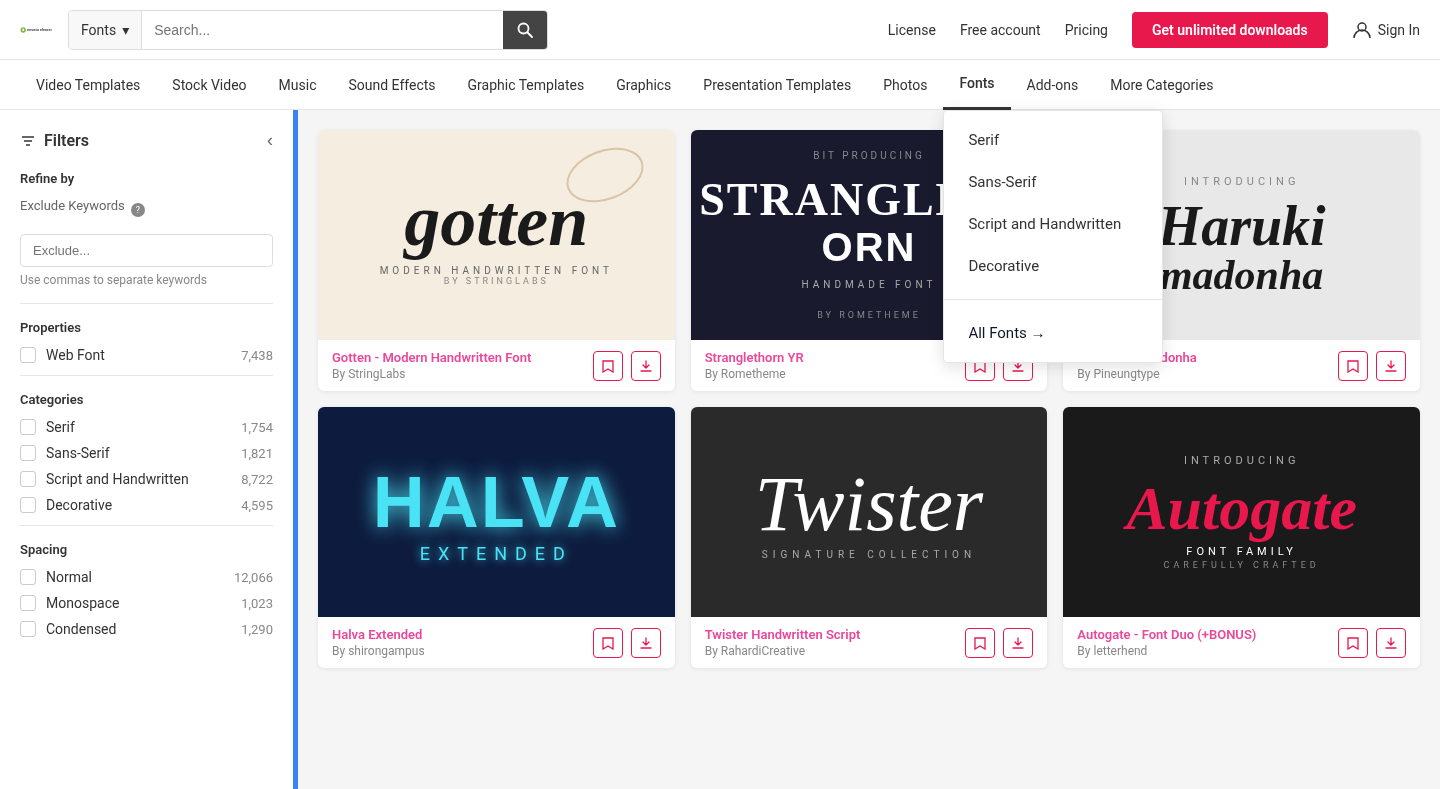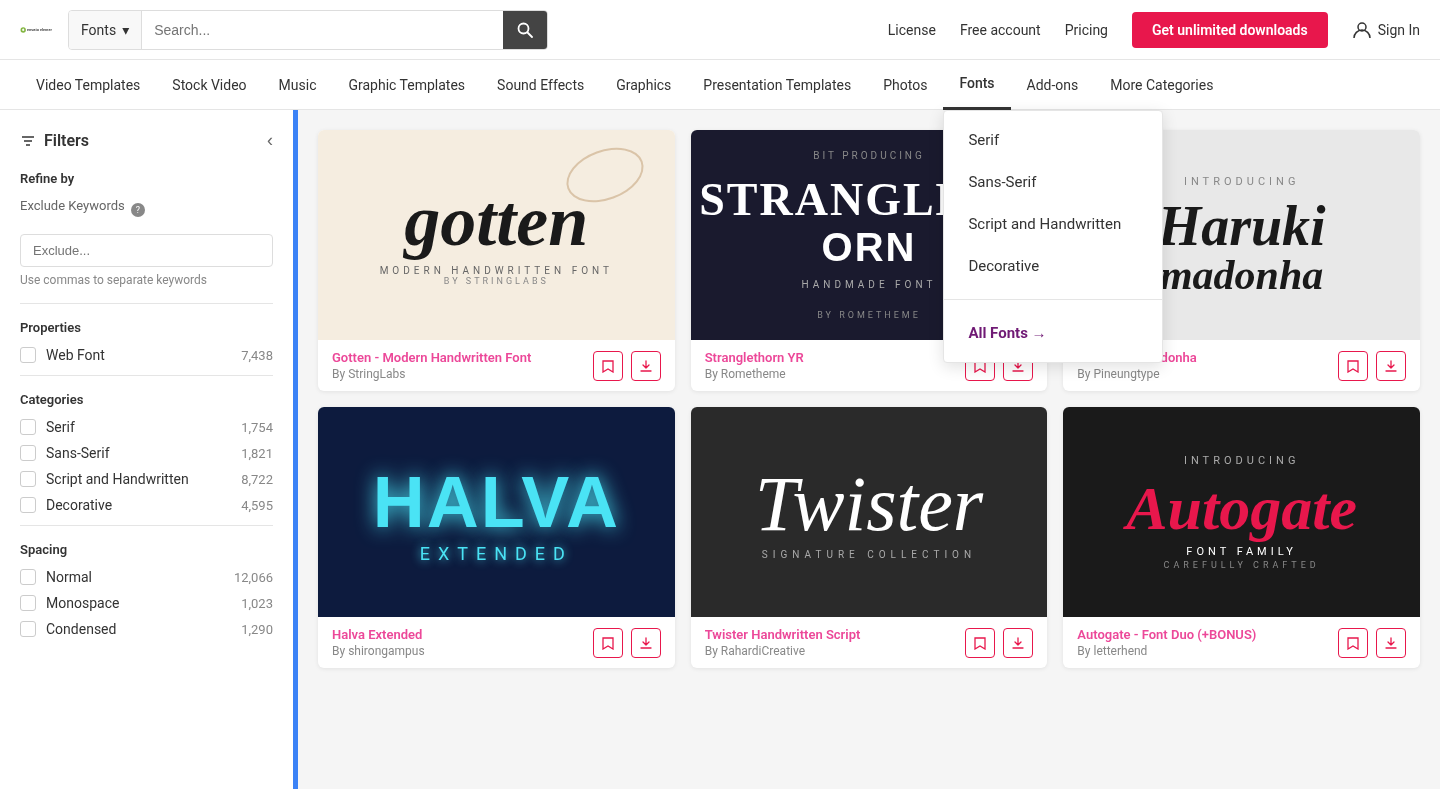--- a/index.html
+++ b/index.html
@@ -143,22 +143,22 @@
     .dropdown-item {
       padding: 12px 24px;
       font-size: 15px;
       color: #333;
       cursor: pointer;
     }
     .dropdown-item.all-fonts {
       display: flex;
       align-items: center;
       gap: 8px;
-      color: #701a75;
-      font-weight: 700;
+      color: #0f172a;
+      font-weight: 400;
     }
 
     
     .main {
       display: flex;
       min-height: calc(100vh - 110px);
     }
 
     
     .sidebar {
@@ -420,24 +420,24 @@
   <div class="nav-item">
     <span>Video Templates</span>
   </div>
   <div class="nav-item">
     <span>Stock Video</span>
   </div>
   <div class="nav-item">
     <span>Music</span>
   </div>
   <div class="nav-item">
+    <span>Sound Effects</span>
+  </div>
+  <div class="nav-item">
     <span>Graphic Templates</span>
-  </div>
-  <div class="nav-item">
-    <span>Sound Effects</span>
   </div>
   <div class="nav-item">
     <span>Graphics</span>
   </div>
   <div class="nav-item">
     <span>Presentation Templates</span>
   </div>
   <div class="nav-item">
     <span>Photos</span>
   </div>

